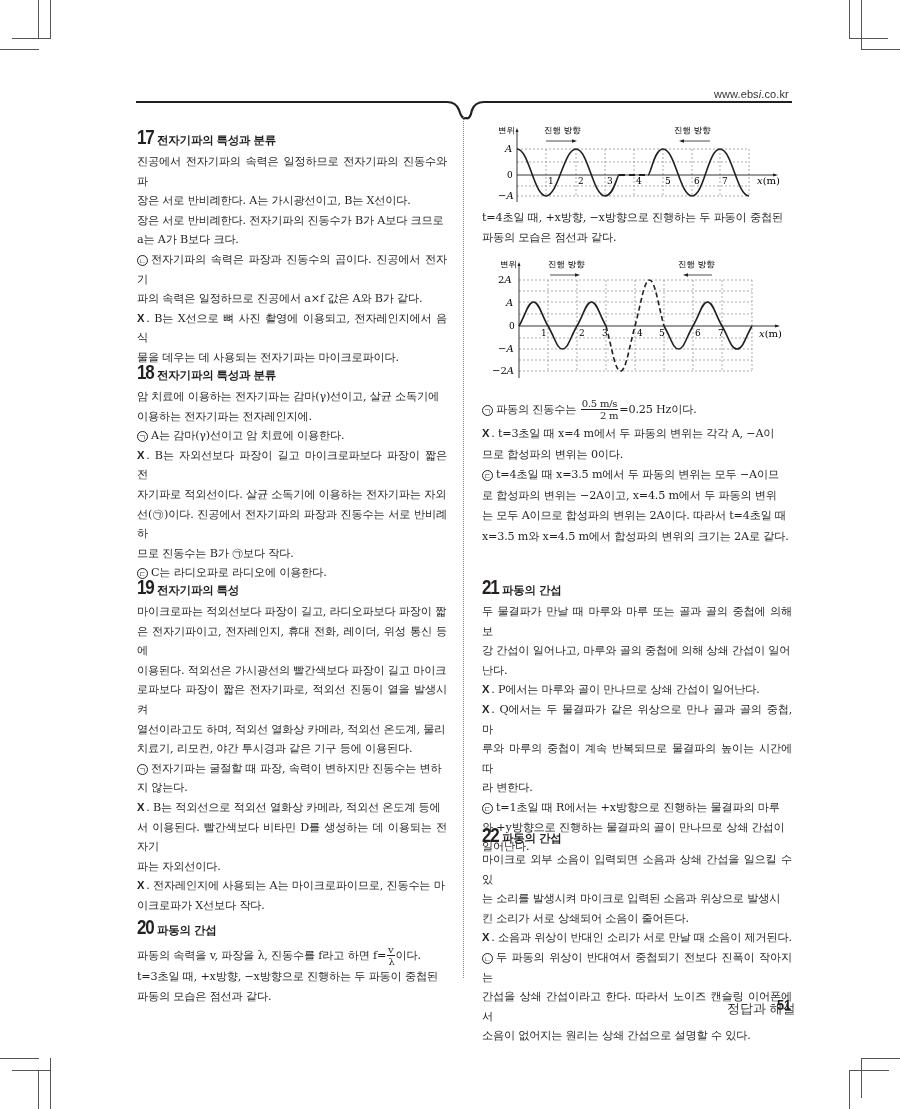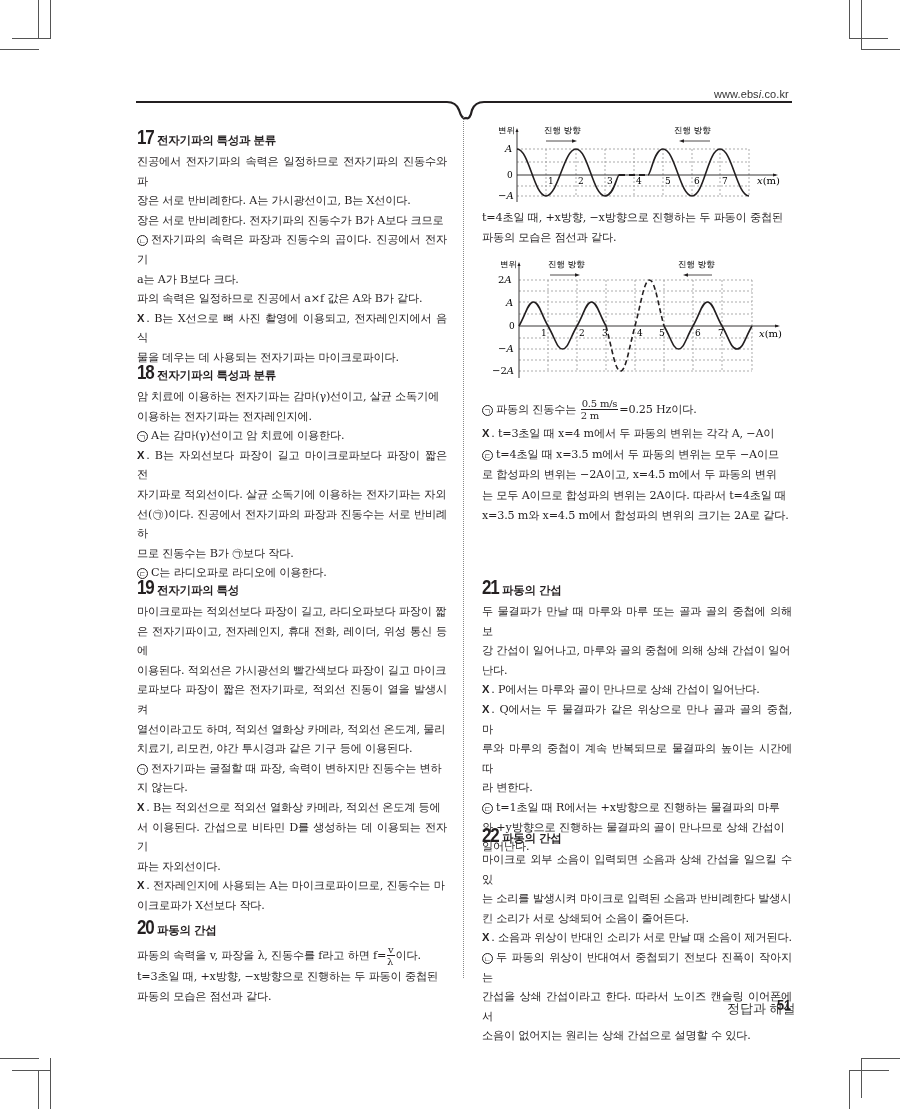--- a/index.html
+++ b/index.html
@@ -13,21 +13,21 @@
   .q{position:absolute;}
   .qtitle{display:flex;align-items:baseline;height:22px;margin-bottom:2px;}
   .qnum{font-family:"Liberation Sans",sans-serif;font-weight:bold;font-size:20px;letter-spacing:-1.5px;transform:scaleX(0.85);transform-origin:left;margin-right:-2px;width:22px;display:inline-block;}
   .qlabel{font-family:"Liberation Sans",sans-serif;font-weight:bold;font-size:11.5px;}
   p.line{margin:0;text-align:justify;}
   .mark{display:inline-block;width:11px;height:11px;border:1.3px solid #231f20;border-radius:50%;font-size:7.5px;line-height:11px;text-align:center;font-family:"Liberation Sans",sans-serif;vertical-align:-1px;margin-right:3px;box-sizing:border-box;}
   .xmark{font-family:"Liberation Sans",sans-serif;font-weight:bold;margin-right:2px;}
   .divider{position:absolute;left:463px;top:116px;width:0;height:862px;border-left:1px dotted #888;}
   .footer{position:absolute;left:727px;top:1000px;font-family:"Liberation Sans",sans-serif;font-size:13px;color:#333;}
   .pagenum{position:absolute;left:777px;top:996px;font-family:"Liberation Sans",sans-serif;font-size:15px;font-weight:bold;transform:scaleX(0.85);transform-origin:left;}
-  .frac{display:inline-flex;flex-direction:column;align-items:flex-start;vertical-align:middle;font-size:10px;line-height:11px;margin:0 1px;}
+  .frac{display:inline-flex;flex-direction:column;align-items:flex-end;vertical-align:middle;font-size:10px;line-height:11px;margin:0 1px;}
   .frac .num{border-bottom:1px solid #231f20;padding:0 1px;}
   svg text{font-family:"DejaVu Serif","Liberation Serif",serif;}
 </style>
 </head>
 <body>
 
 <div class="crop" style="left:38px;top:0;width:1px;height:38px;"></div>
 <div class="crop" style="left:12px;top:38px;width:39px;height:1px;"></div>
 <div class="crop" style="left:50px;top:0;width:1px;height:38px;"></div>
 <div class="crop" style="left:0;top:49px;width:39px;height:1px;"></div>
@@ -52,22 +52,22 @@
 <div class="divider"></div>
 
 <div class="q col col-left" style="top:128px;">
   <div class="qtitle">
     <span class="qnum">17</span>
     <span class="qlabel">전자기파의 특성과 분류</span>
   </div>
   <p class="line">진공에서 전자기파의 속력은 일정하므로 전자기파의 진동수와 파</p>
   <p class="line">장은 서로 반비례한다. A는 가시광선이고, B는 X선이다.</p>
   <p class="line">장은 서로 반비례한다. 전자기파의 진동수가 B가 A보다 크므로</p>
+  <p class="line">a는 A가 B보다 크다.</p>
   <p class="line"><span class="mark">ㄴ</span><span>전자기파의 속력은 파장과 진동수의 곱이다. 진공에서 전자기</span></p>
-  <p class="line">a는 A가 B보다 크다.</p>
   <p class="line">파의 속력은 일정하므로 진공에서 a×f 값은 A와 B가 같다.</p>
   <p class="line"><span class="xmark">X</span><span>. B는 X선으로 뼈 사진 촬영에 이용되고, 전자레인지에서 음식</span></p>
   <p class="line">물을 데우는 데 사용되는 전자기파는 마이크로파이다.</p>
 </div>
 
 <div class="q col col-left" style="top:363px;">
   <div class="qtitle">
     <span class="qnum">18</span>
     <span class="qlabel">전자기파의 특성과 분류</span>
   </div>
@@ -88,21 +88,21 @@
   </div>
   <p class="line">마이크로파는 적외선보다 파장이 길고, 라디오파보다 파장이 짧</p>
   <p class="line">은 전자기파이고, 전자레인지, 휴대 전화, 레이더, 위성 통신 등에</p>
   <p class="line">이용된다. 적외선은 가시광선의 빨간색보다 파장이 길고 마이크</p>
   <p class="line">로파보다 파장이 짧은 전자기파로, 적외선 진동이 열을 발생시켜</p>
   <p class="line">열선이라고도 하며, 적외선 열화상 카메라, 적외선 온도계, 물리</p>
   <p class="line">치료기, 리모컨, 야간 투시경과 같은 기구 등에 이용된다.</p>
   <p class="line"><span class="mark">ㄱ</span><span>전자기파는 굴절할 때 파장, 속력이 변하지만 진동수는 변하</span></p>
   <p class="line">지 않는다.</p>
   <p class="line"><span class="xmark">X</span><span>. B는 적외선으로 적외선 열화상 카메라, 적외선 온도계 등에</span></p>
-  <p class="line">서 이용된다. 간섭으로 비타민 D를 생성하는 데 이용되는 전자기</p>
+  <p class="line">서 이용된다. 빨간색보다 비타민 D를 생성하는 데 이용되는 전자기</p>
   <p class="line">파는 자외선이다.</p>
   <p class="line"><span class="xmark">X</span><span>. 전자레인지에 사용되는 A는 마이크로파이므로, 진동수는 마</span></p>
   <p class="line">이크로파가 X선보다 작다.</p>
 </div>
 
 <div class="q col col-left" style="top:918px;">
   <div class="qtitle">
     <span class="qnum">20</span>
     <span class="qlabel">파동의 간섭</span>
   </div>
@@ -220,20 +220,21 @@
 
   <path d="M186 68 C193 80,195 91,200.5 91 C206 91,208 80,215 68 C222 56,224 44,229.5 44 C235 44,237 56,244 68 C251 80,253 91,259 91 C265 91,267 80,274 68" fill="none" stroke="#231f20" stroke-width="1.6"></path>
 </svg>
 
 <div class="col col-right" style="top:398px;line-height:20.5px;">
   <p class="line"><span class="mark">ㄱ</span><span>파동의 진동수는</span> <span class="frac">
         <span class="num">0.5 m/s</span>
         <span>2 m</span>
       </span><span>=0.25 Hz이다.</span></p>
   <p class="line" style="margin-top:2px;"><span class="xmark">X</span><span>. t=3초일 때 x=4 m에서 두 파동의 변위는 각각 A, −A이</span></p>
+  <p class="line">므로 합성파의 변위는 0이다.</p>
   <p class="line"><span class="mark">ㄷ</span><span>t=4초일 때 x=3.5 m에서 두 파동의 변위는 모두 −A이므</span></p>
   <p class="line">로 합성파의 변위는 −2A이고, x=4.5 m에서 두 파동의 변위</p>
   <p class="line">는 모두 A이므로 합성파의 변위는 2A이다. 따라서 t=4초일 때</p>
   <p class="line">x=3.5 m와 x=4.5 m에서 합성파의 변위의 크기는 2A로 같다.</p>
 </div>
 
 <div class="q col col-right" style="top:578px;">
   <div class="qtitle">
     <span class="qnum">21</span>
     <span class="qlabel">파동의 간섭</span>
@@ -249,21 +250,21 @@
   <p class="line">와 +y방향으로 진행하는 물결파의 골이 만나므로 상쇄 간섭이</p>
   <p class="line">일어난다.</p>
 </div>
 
 <div class="q col col-right" style="top:826px;">
   <div class="qtitle">
     <span class="qnum">22</span>
     <span class="qlabel">파동의 간섭</span>
   </div>
   <p class="line">마이크로 외부 소음이 입력되면 소음과 상쇄 간섭을 일으킬 수 있</p>
-  <p class="line">는 소리를 발생시켜 마이크로 입력된 소음과 반비례한다 발생시</p>
+  <p class="line">는 소리를 발생시켜 마이크로 입력된 소음과 위상으로 발생시</p>
   <p class="line">킨 소리가 서로 상쇄되어 소음이 줄어든다.</p>
   <p class="line"><span class="xmark">X</span><span>. 소음과 위상이 반대인 소리가 서로 만날 때 소음이 제거된다.</span></p>
   <p class="line"><span class="mark">ㄴ</span><span>두 파동의 위상이 반대여서 중첩되기 전보다 진폭이 작아지는</span></p>
   <p class="line">간섭을 상쇄 간섭이라고 한다. 따라서 노이즈 캔슬링 이어폰에서</p>
   <p class="line">소음이 없어지는 원리는 상쇄 간섭으로 설명할 수 있다.</p>
 </div>
 
 <div class="footer">정답과 해설</div>
 <div class="pagenum">51</div>
 

